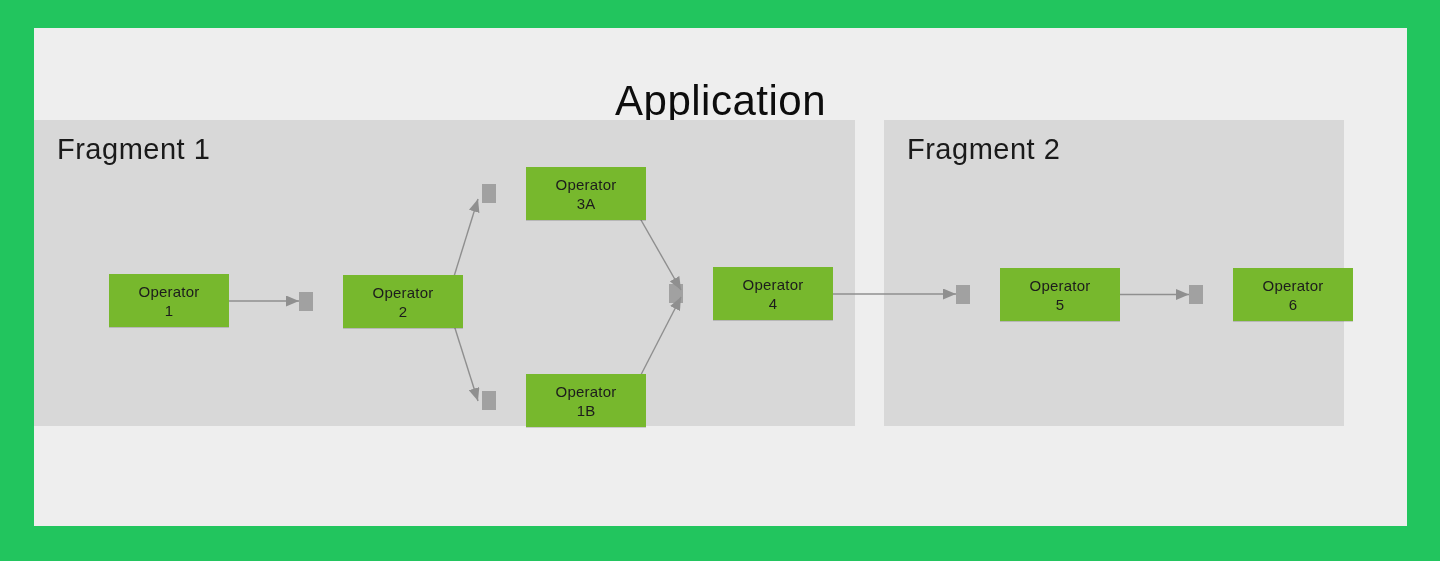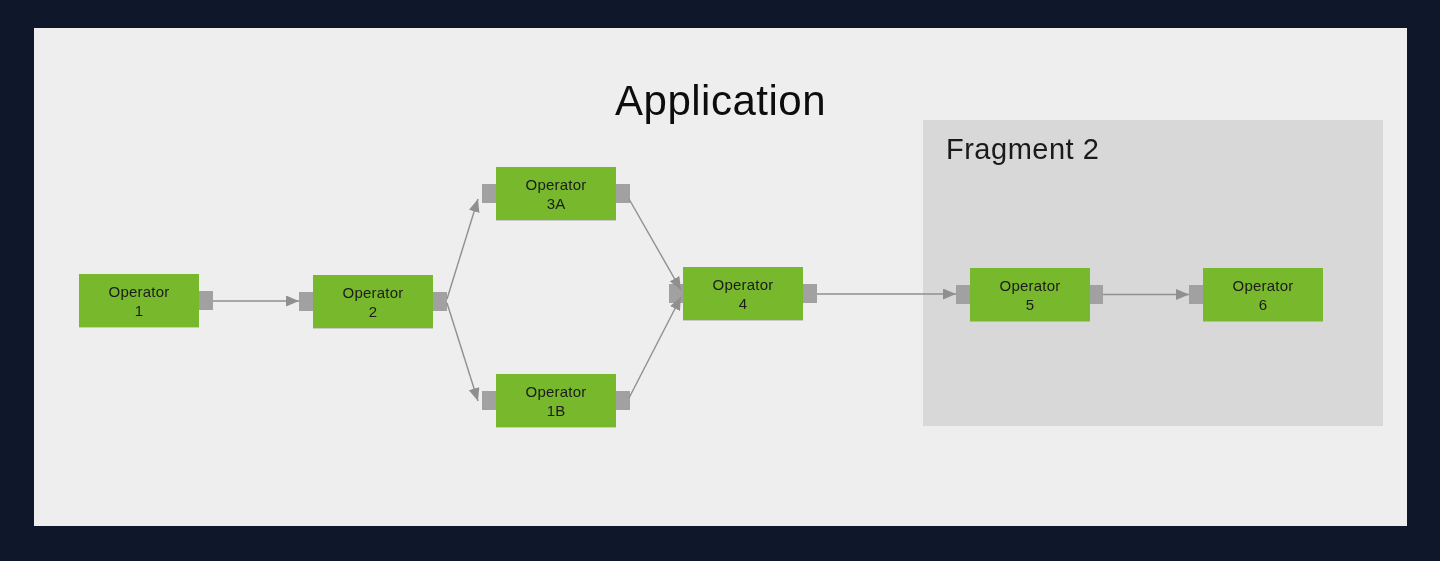--- a/index.html
+++ b/index.html
@@ -1,47 +1,47 @@
 <!DOCTYPE html>
 <html><head>
 <meta charset="utf-8">
 <style>
   html,body{margin:0;padding:0;background:#ffffff;}
   .page{
-    position:relative;width:1440px;height:561px;background:#0f172a;overflow:hidden;
+    position:relative;width:1440px;height:561px;background:#22c55e;overflow:hidden;
     font-family:"Liberation Sans","DejaVu Sans",sans-serif;
   }
   .app-box{
     position:absolute;left:34px;top:28px;width:1373px;height:498px;
     background:#eeeeee;
   }
   .app-title{
     position:absolute;left:0;top:50px;width:100%;
     text-align:center;font-size:42px;line-height:46px;color:#0d0d0d;
     letter-spacing:0.5px;
   }
   .fragment{
     position:absolute;background:#d8d8d8;
   }
   .fragment-1{left:34px;top:120px;width:821px;height:306px;}
-  .fragment-2{left:884px;top:120px;width:460px;height:306px;margin-left:39px;}
+  .fragment-2{left:884px;top:120px;width:460px;height:306px;}
   .fragment-label{
     position:absolute;left:23px;top:11px;
     font-size:29px;line-height:36px;color:#1a1a1a;letter-spacing:0.5px;
   }
   .overlay{
     position:absolute;left:0;top:0;width:1440px;height:561px;
     pointer-events:none;
   }
   .op{
     position:absolute;width:120px;height:53px;
     background:#77b82d;
     box-shadow:0 1px 0 rgba(0,0,0,0.15);
     display:flex;flex-direction:column;justify-content:center;align-items:center;
-    text-align:center;color:#1c1c1c;font-size:15px;line-height:19px;letter-spacing:0.2px;
+    text-align:center;color:#1c1c1c;font-size:15px;line-height:19px;letter-spacing:0.2px;margin-left:30px;
   }
   .op span{display:block;}
   .op-1{left:79px;top:274px;}
   .op-2{left:313px;top:275px;}
   .op-3a{left:496px;top:167px;}
   .op-3b{left:496px;top:374px;}
   .op-4{left:683px;top:267px;}
   .op-5{left:970px;top:268px;}
   .op-6{left:1203px;top:268px;}
   .port{fill:#a1a1a1;}
@@ -49,20 +49,23 @@
 </style>
 </head>
 <body>
 
 <div class="page">
 
   <div class="app-box">
     <div class="app-title">Application</div>
   </div>
 
+  <div class="fragment fragment-1">
+    <div class="fragment-label">Fragment 1</div>
+  </div>
 
   <div class="fragment fragment-2">
     <div class="fragment-label">Fragment 2</div>
   </div>
 
   <svg class="overlay" width="1440" height="561" viewBox="0 0 1440 561" xmlns="http://www.w3.org/2000/svg">
     <defs>
       <marker id="arrow" markerUnits="userSpaceOnUse" markerWidth="13" markerHeight="11" refX="13" refY="5.5" orient="auto">
         <path d="M0,0 L13,5.5 L0,11 Z" fill="#8f8f8f"></path>
       </marker>

